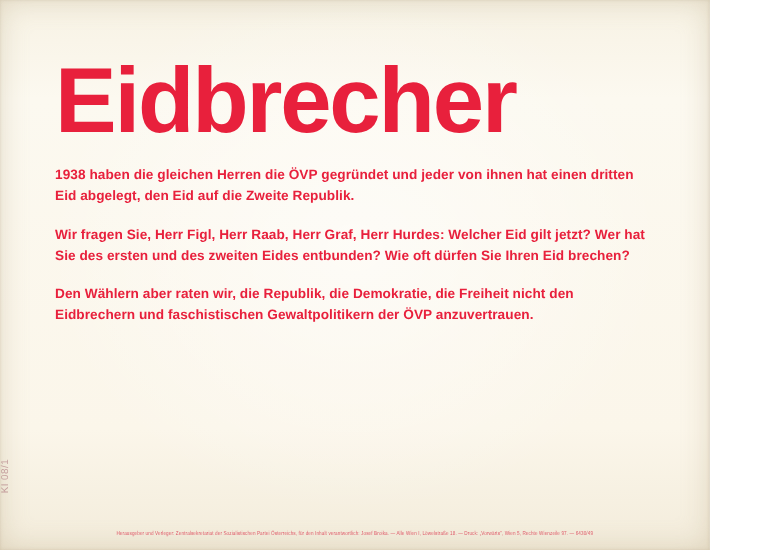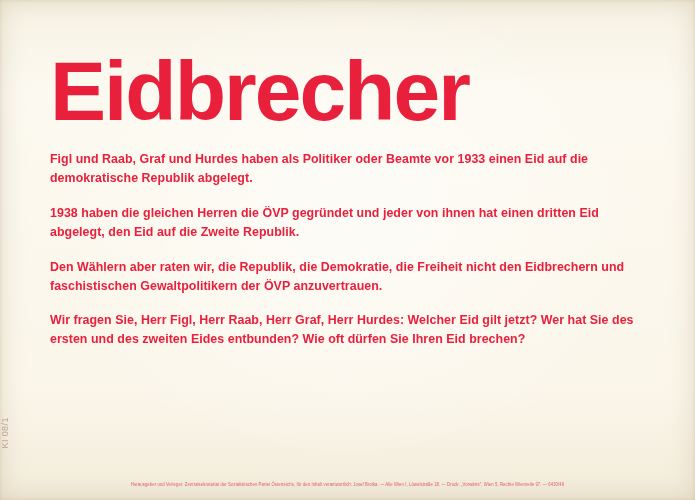--- a/index.html
+++ b/index.html
@@ -8,21 +8,21 @@
     background: #ffffff;
   }
   body {
     width: 695px;
     height: 500px;
     overflow: hidden;
     font-family: "Liberation Sans", sans-serif;
   }
   .poster {
     position: relative;
-    width: 695px;
+    width: 645px;
     height: 500px;
     background: #fbf7ec;
     box-sizing: border-box;
     text-decoration: underline;
   }
   
   .paper-texture {
     position: absolute;
     inset: 0;
     background:
@@ -98,24 +98,23 @@
 </head>
 <body>
 
 <div class="poster">
   <div class="paper-texture"></div>
 
   <div class="content">
     <h1 class="headline">Eidbrecher</h1>
 
     <div class="body-block">
-      <p class="para">Figl und Raab, Graf und Hurdes haben als Politiker oder Beamte vor 1933 einen Eid auf die demokratische Republik abgelegt.</p>
       <p class="para">1938 haben die gleichen Herren die ÖVP gegründet und jeder von ihnen hat einen dritten Eid abgelegt, den Eid auf die Zweite Republik.</p>
+      <p class="para">Wir fragen Sie, Herr Figl, Herr Raab, Herr Graf, Herr Hurdes: Welcher Eid gilt jetzt? Wer hat Sie des ersten und des zweiten Eides entbunden? Wie oft dürfen Sie Ihren Eid brechen?</p>
       <p class="para">Den Wählern aber raten wir, die Republik, die Demokratie, die Freiheit nicht den Eidbrechern und faschistischen Gewaltpolitikern der ÖVP anzuvertrauen.</p>
-      <p class="para">Wir fragen Sie, Herr Figl, Herr Raab, Herr Graf, Herr Hurdes: Welcher Eid gilt jetzt? Wer hat Sie des ersten und des zweiten Eides entbunden? Wie oft dürfen Sie Ihren Eid brechen?</p>
     </div>
   </div>
 
   <div class="stamp">
     <span class="stamp-line">KI 08/1</span>
   </div>
 
   <div class="imprint">Herausgeber und Verleger: Zentralsekretariat der Sozialistischen Partei Österreichs, für den Inhalt verantwortlich: Josef Broika. — Alle Wien I, Löwelstraße 18. — Druck: „Vorwärts", Wien 5, Rechte Wienzeile 97. — 6430/49</div>
 
   <div class="edge-shade"></div>

